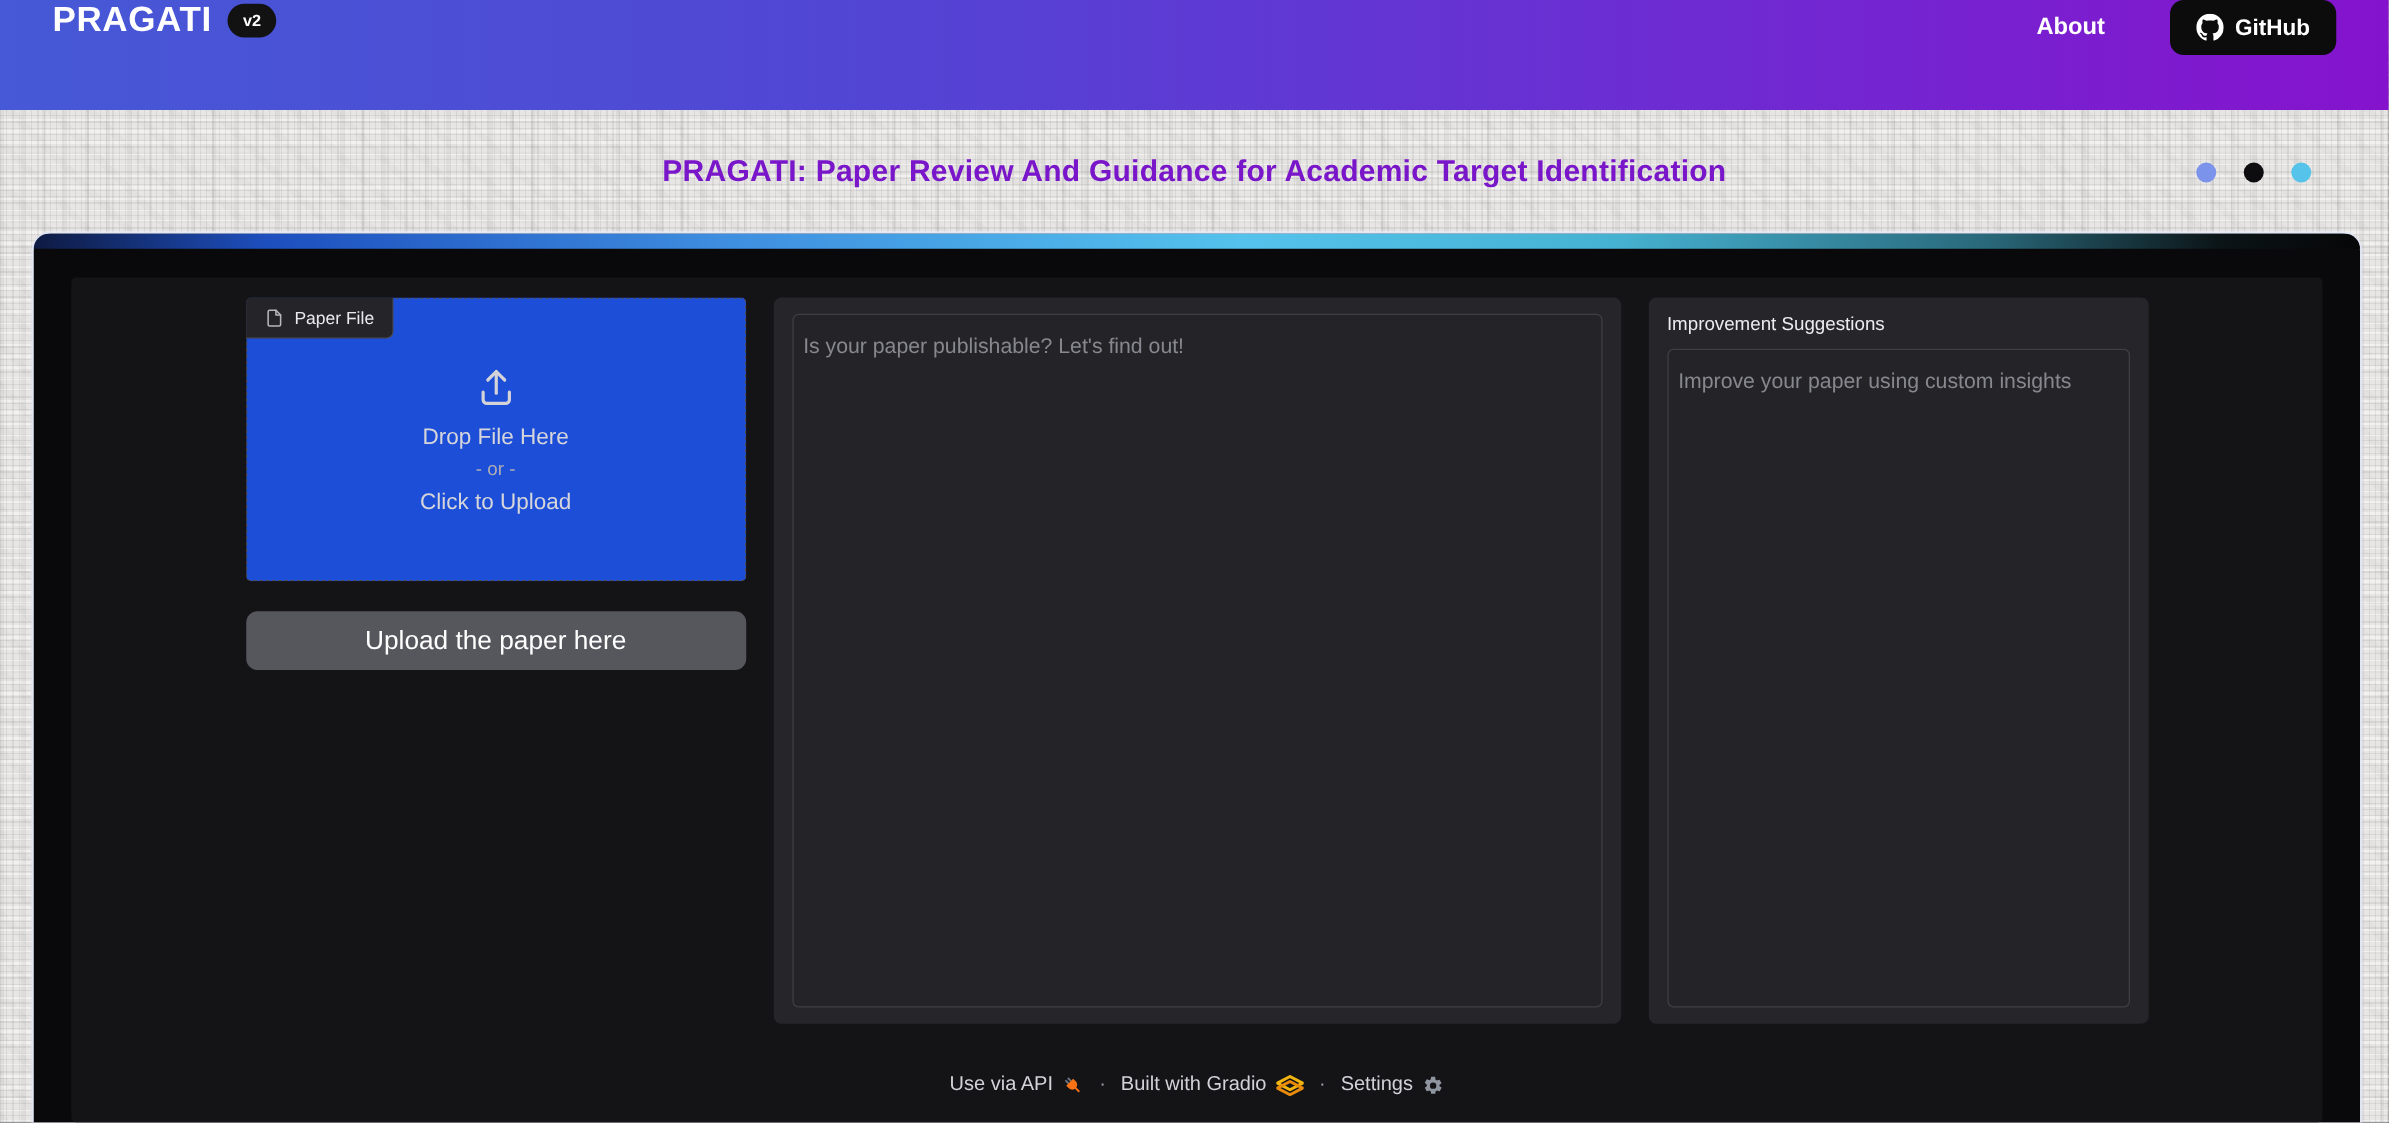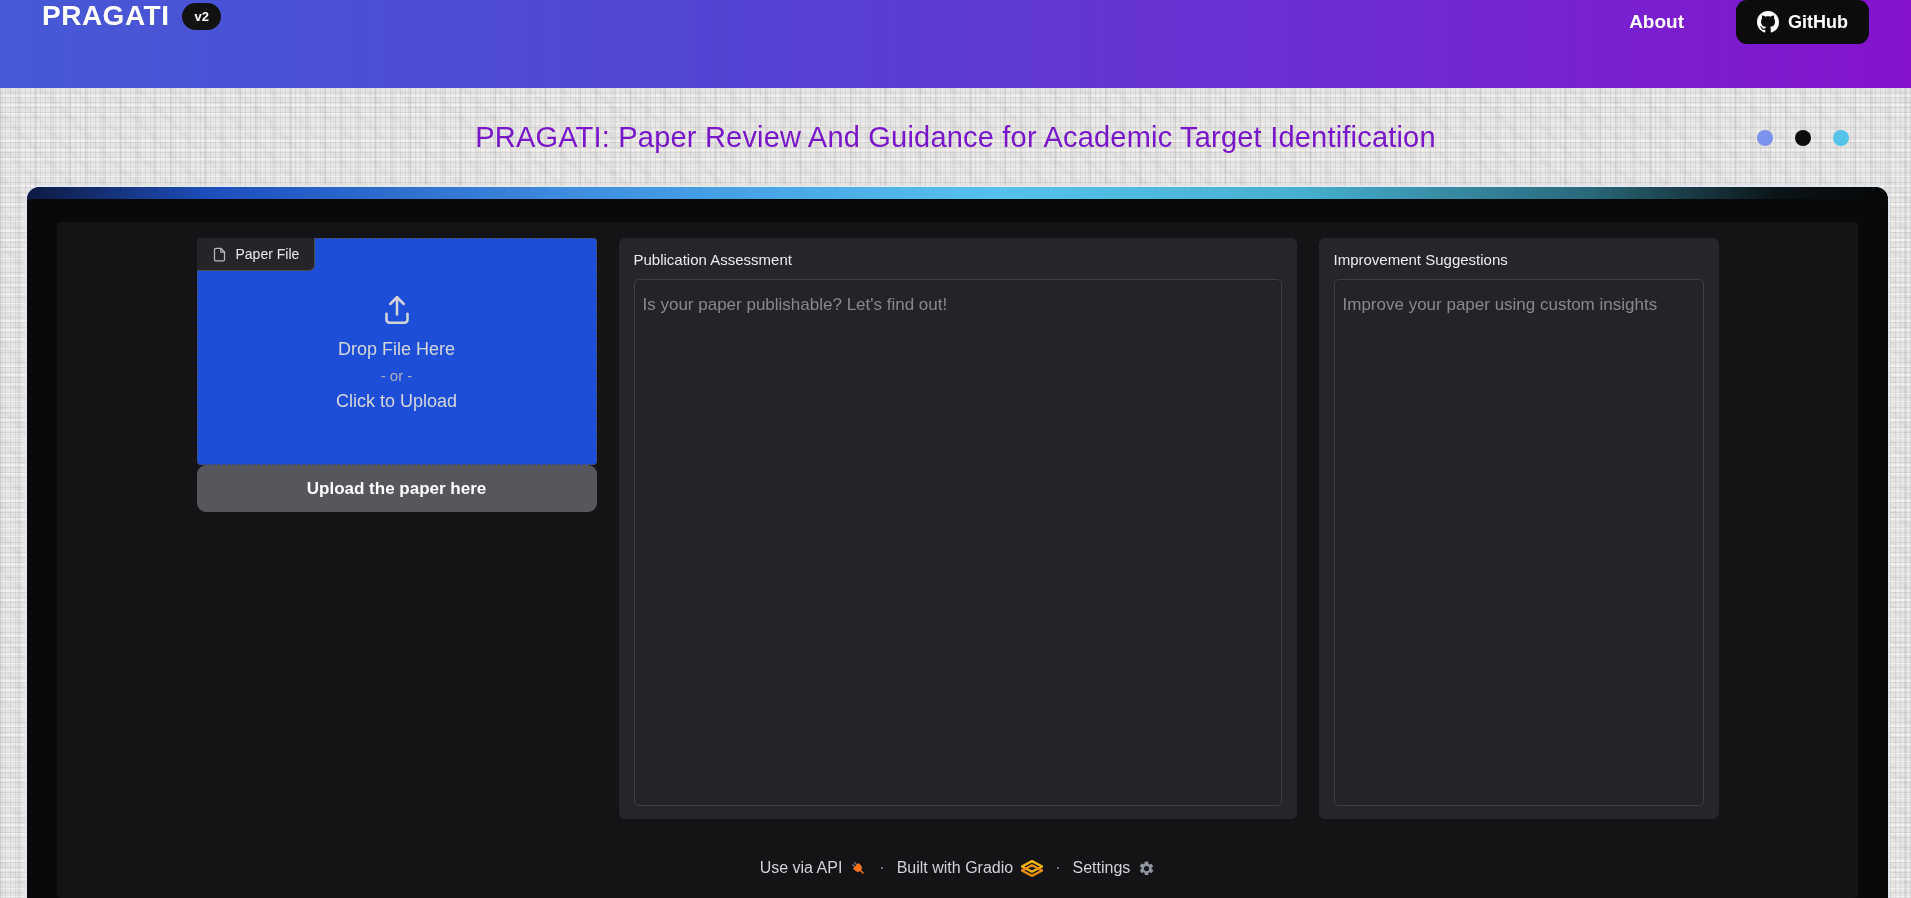--- a/index.html
+++ b/index.html
@@ -32,21 +32,21 @@
   .about-link { color:#ffffff; font-size:19px; font-weight:700; margin-right:52px; cursor:pointer; }
   .github-btn {
     display:flex; align-items:center; gap:9px;
     background:#0c0c0c; color:#ffffff; border:none; cursor:pointer;
     font-family:inherit; font-size:18px; font-weight:700;
     padding:11px 21px; border-radius:11px;
   }
 
   
   .title-row { height:99px; position:relative; display:flex; align-items:center; justify-content:center; }
-  .page-title { font-size:29px; font-weight:400; color:#7a16c9; letter-spacing:0.2px; }
+  .page-title { font-size:24px; font-weight:700; color:#7a16c9; letter-spacing:0.2px; }
   .dots { position:absolute; right:62px; top:50%; transform:translateY(-50%); display:flex; gap:22px; }
   .dot { width:16px; height:16px; border-radius:50%; }
 
   
   .app-card {
     margin:0 23px 0 27px; height:711px;
     background:#09090b; border-radius:14px 14px 0 0;
     box-shadow:0 0 0 2px rgba(226,230,244,0.85);
     padding:0 30px;
   }
@@ -75,23 +75,23 @@
     background:#252529; padding:8px 15px;
     border-right:1px solid #4c4c55; border-bottom:1px solid #4c4c55;
     border-radius:4px 0 6px 0;
   }
   .upload-tab span { font-size:14px; font-weight:500; color:#e9e9ee; }
   .drop-text  { margin-top:11px; font-size:18px; color:#d6d6da; }
   .or-text    { margin-top:7px; font-size:15px; color:#aeaeb4; }
   .click-text { margin-top:7px; font-size:18px; color:#d6d6da; cursor:pointer; }
 
   .upload-btn {
-    width:100%; height:47px;
+    margin-top:24px; width:100%; height:47px;
     background:#56565d; border:none; border-radius:9px; cursor:pointer;
-    color:#ffffff; font-family:inherit; font-size:17px; font-weight:700;
+    color:#ffffff; font-family:inherit; font-size:21px; font-weight:400;
   }
 
   
   .panel {
     height:581px; background:#26262a; border-radius:6px;
     padding:13px 15px; display:flex; flex-direction:column;
   }
   .panel-label { font-size:15px; font-weight:500; color:#ececf0; margin-bottom:11px; }
   .panel textarea {
     flex:1; width:100%; resize:none; outline:none;
@@ -164,21 +164,20 @@
           </span>
           <div class="drop-text">Drop File Here</div>
           <div class="or-text">- or -</div>
           <div class="click-text">Click to Upload</div>
         </div>
         <button class="upload-btn">Upload the paper here</button>
       </div>
 
       <div class="col-mid">
         <div class="panel">
-          <div class="panel-label">Publication Assessment</div>
           <textarea placeholder="Is your paper publishable? Let's find out!" style=""></textarea>
         </div>
       </div>
 
       <div class="col-right">
         <div class="panel">
           <div class="panel-label">Improvement Suggestions</div>
           <textarea placeholder="Improve your paper using custom insights" style=""></textarea>
         </div>
       </div>

